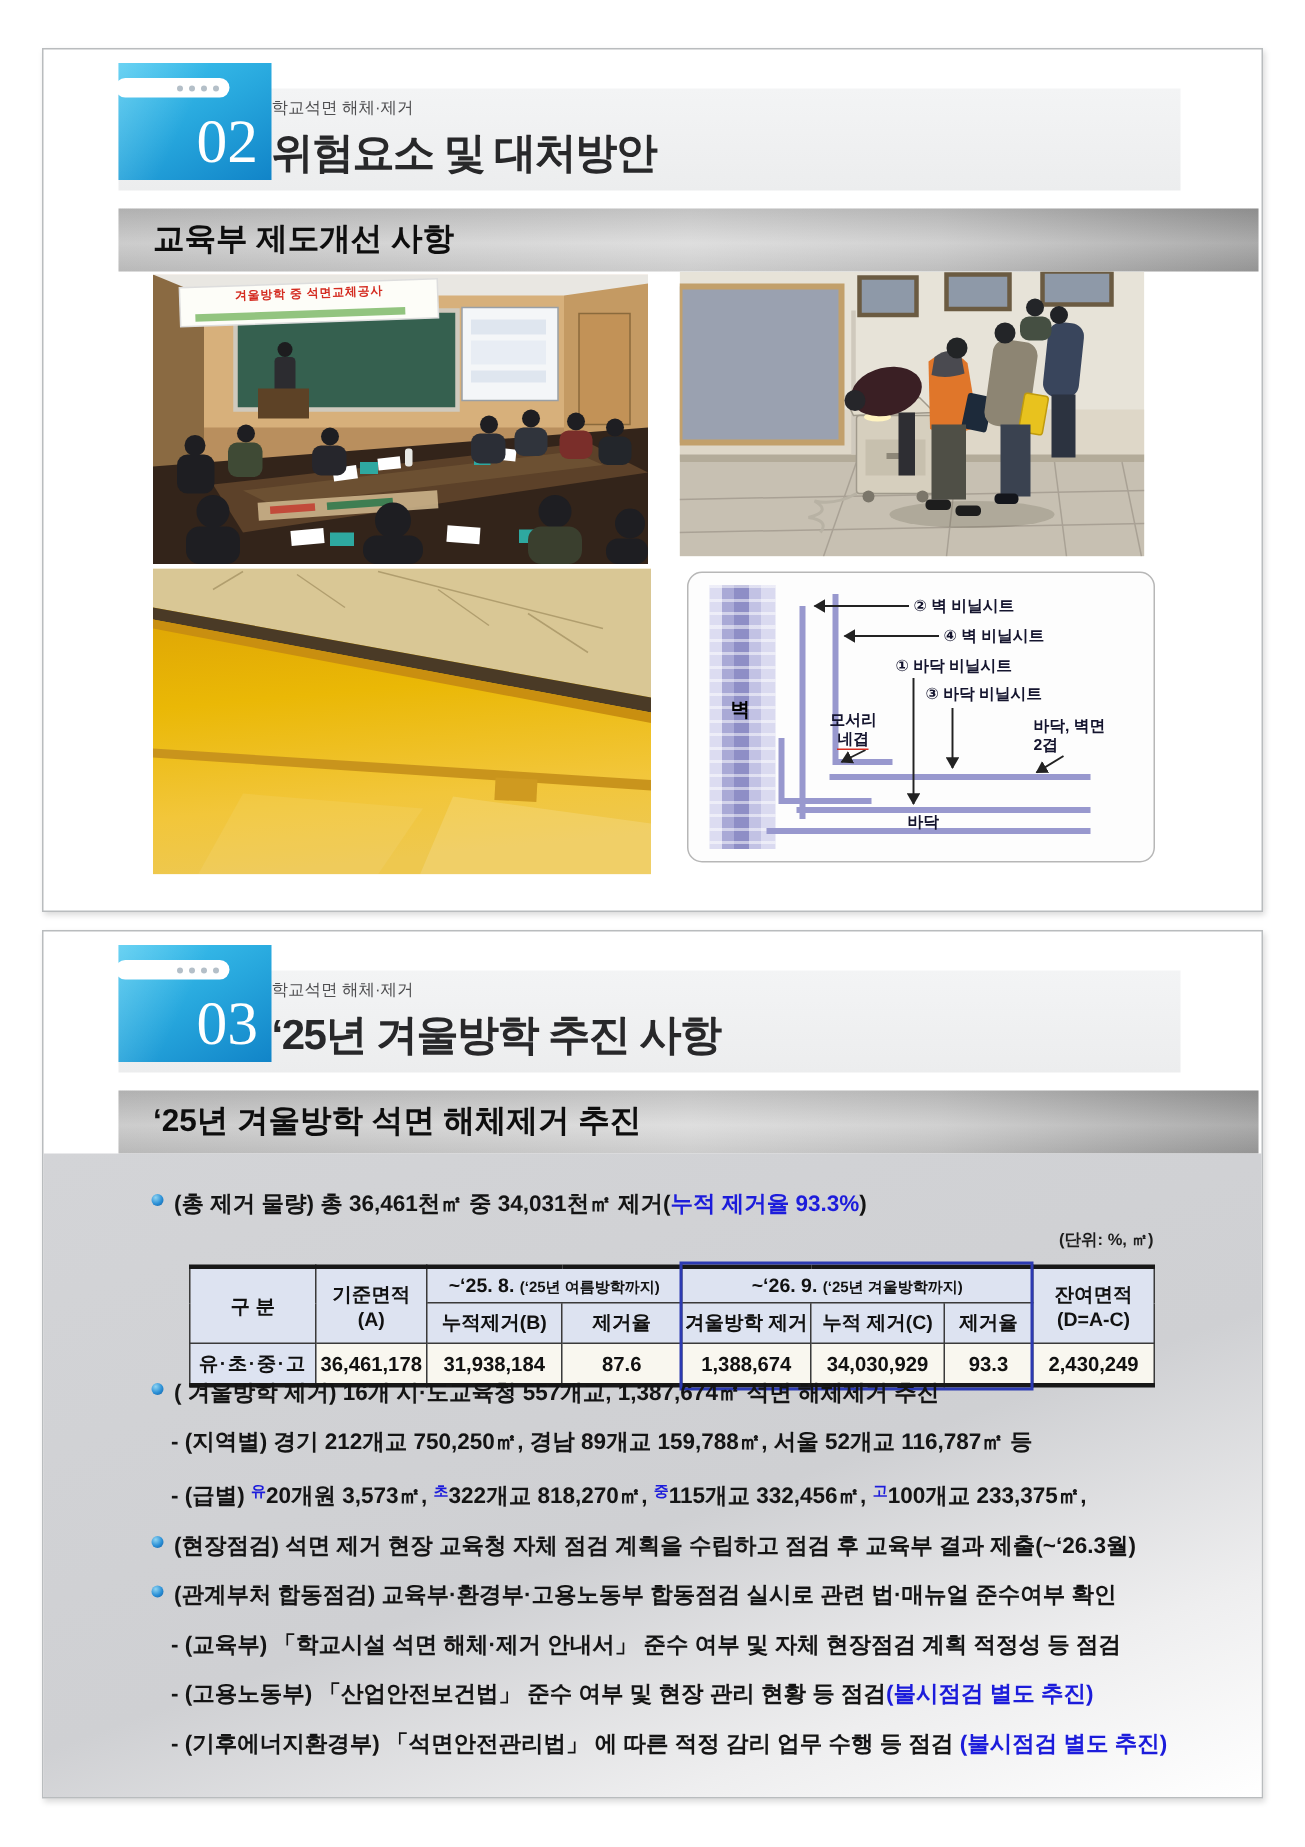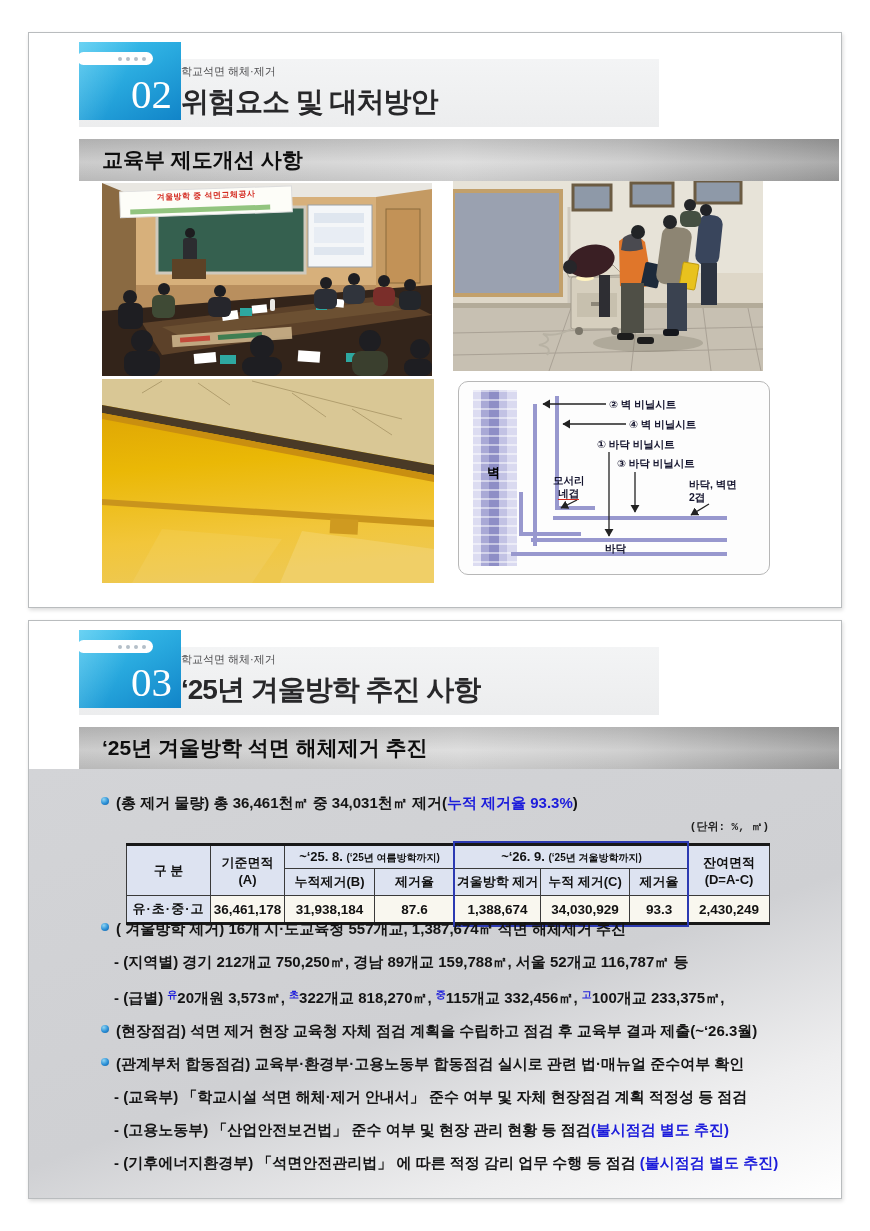--- a/index.html
+++ b/index.html
@@ -4,21 +4,21 @@
 <style>
   html,body{margin:0;padding:0;background:#ffffff;}
   .page{position:relative;width:870px;height:1231px;background:#ffffff;overflow:hidden;
         font-family:"Liberation Sans","DejaVu Sans",sans-serif;color:#1a1a1a;}
   .card{position:absolute;left:28px;width:812px;background:#ffffff;border:1px solid #b9bcbe;
         box-shadow:1px 2px 4px rgba(0,0,0,.15);}
   #slide1{top:32px;height:574px;}
   #slide2{top:620px;height:577px;}
 
   
-  .hdr-band{position:absolute;left:50px;top:26px;width:580px;height:68px;
+  .hdr-band{position:absolute;left:50px;top:26px;width:708px;height:68px;
             background:linear-gradient(180deg,#f3f4f5,#ecedee);}
   .hdr-text{position:absolute;left:102px;top:5px;}
   .tag{font-size:11px;color:#4e4e50;margin-bottom:4px;letter-spacing:0px;}
   .title{font-size:28px;font-weight:bold;color:#28282a;letter-spacing:-1px;}
   .num-box{position:absolute;left:50px;top:9px;width:102px;height:78px;
            background:linear-gradient(150deg,#41c6f0 0%,#27a7dd 50%,#1184c8 100%);}
   .num-box::after{content:'';position:absolute;inset:0;
            background:linear-gradient(115deg,rgba(255,255,255,.22) 0%,rgba(255,255,255,0) 45%);}
   .pill{position:absolute;left:-2px;top:10px;width:76px;height:13px;background:#fff;border-radius:7px;
         display:flex;align-items:center;justify-content:flex-end;gap:4px;padding-right:7px;box-sizing:border-box;z-index:2;}
@@ -57,21 +57,21 @@
   .dl-dbl{left:230px;top:96px;text-align:left;}
   .dl-floor{left:146px;top:160px;text-align:center;}
 
   
   .content{position:absolute;left:0;right:0;top:148px;bottom:0;
      background:linear-gradient(160deg,#d3d4d7 0%,#cfd0d3 55%,#eeeeef 80%,#ffffff 100%);}
   .line{font-size:15px;font-weight:bold;color:#141414;line-height:20px;}
   .dot{display:inline-block;width:8px;height:8px;border-radius:50%;margin-right:7px;vertical-align:3px;
        background:radial-gradient(circle at 35% 30%,#8fd4f2,#2a8fd6 55%,#125a9e);}
   .intro{position:absolute;left:72px;top:24px;}
-  .unit{position:absolute;top:50px;right:72px;font-size:11px;font-weight:bold;color:#1d1d1d;font-family:Liberation Mono, monospace;}
+  .unit{position:absolute;top:50px;right:72px;font-size:11px;font-weight:bold;color:#1d1d1d;}
   .seg-blue{color:#1c1cdb;}
   .seg-sup{color:#1c1cdb;font-size:10px;vertical-align:5px;}
 
   .table-wrap{position:absolute;left:97px;top:74px;width:643px;}
   table{width:100%;border-collapse:collapse;table-layout:fixed;
         border-top:3px solid #181818;border-bottom:3px solid #181818;
         font-size:13px;font-weight:bold;color:#111;text-align:center;}
   th,td{border:1px solid #3a3a3a;padding:1px 0;}
   .hcell{background:#dde3f1;}
   .dcell{background:#f9f7ef;font-size:13.5px;}

